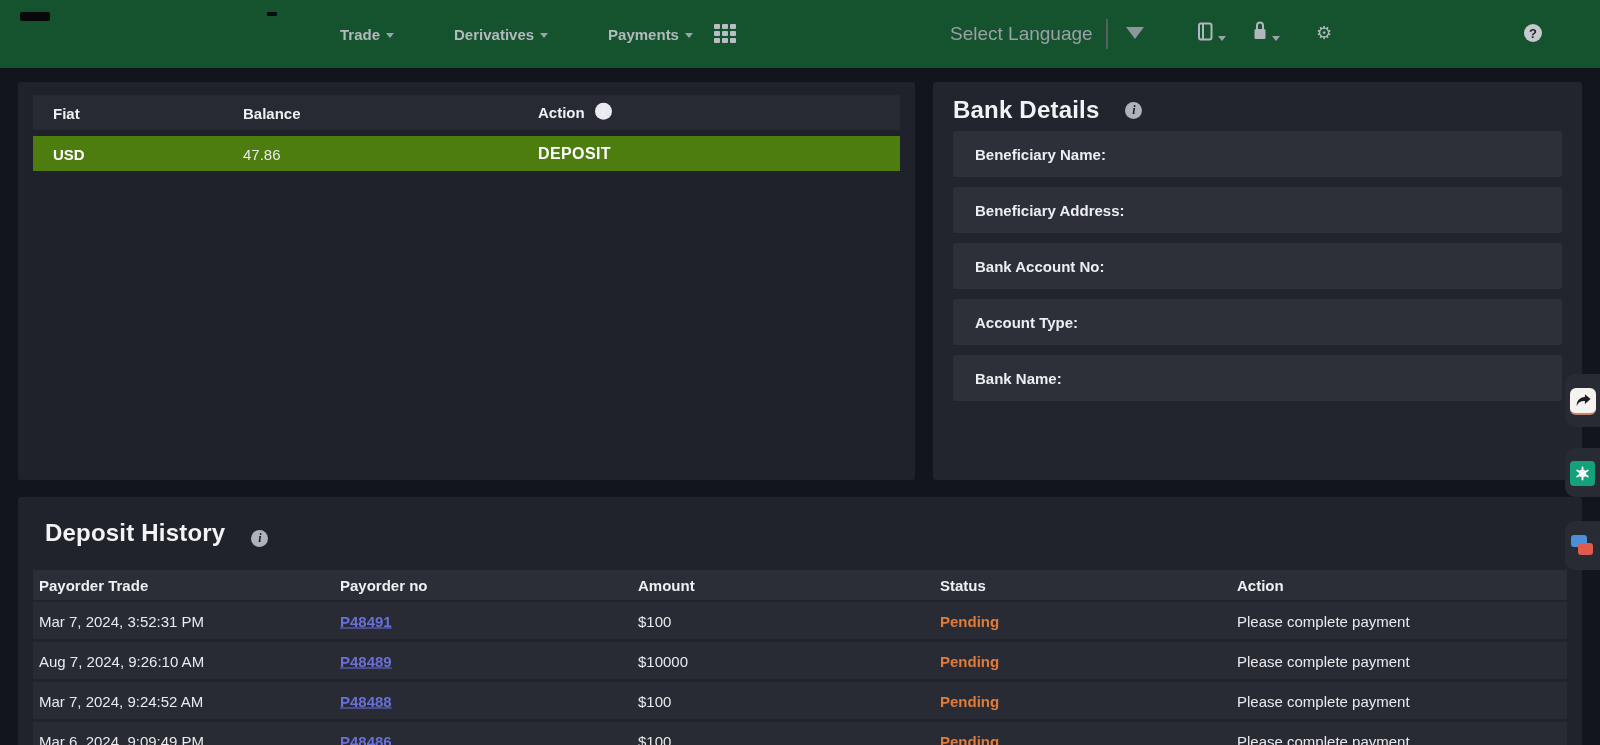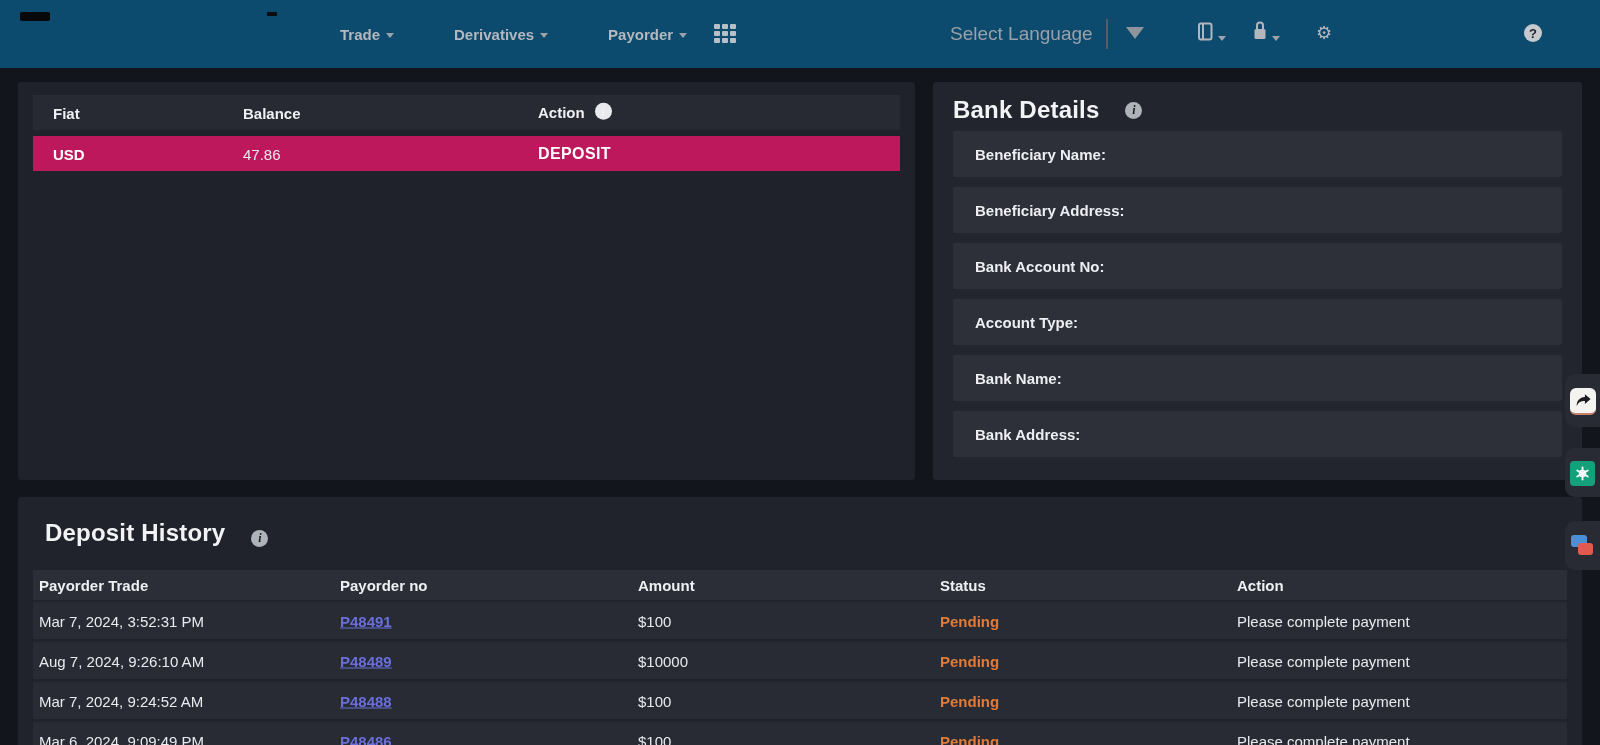--- a/index.html
+++ b/index.html
@@ -4,21 +4,21 @@
 <style>
   * { margin:0; padding:0; box-sizing:border-box; }
   html,body { width:1600px; height:745px; overflow:hidden; }
   body {
     position:relative;
     background:#12151c;
     font-family:"Liberation Sans","DejaVu Sans",sans-serif;
     color:#e9eaec;
   }
   
-  .topnav { position:absolute; top:0; left:0; width:1600px; height:68px; background:#0c4a6e; }
+  .topnav { position:absolute; top:0; left:0; width:1600px; height:68px; background:#14532d; }
   .logo-blob { position:absolute; left:20px; top:12px; width:30px; height:9px; background:#07080a; border-radius:2px; }
   .logo-dot { position:absolute; left:267px; top:12px; width:10px; height:4px; background:#0a0c10; border-radius:1px; }
   .nav-menu { position:absolute; left:340px; top:0; height:68px; display:flex; align-items:center; gap:60px; }
   .nav-item { display:flex; align-items:center; gap:6px; color:#b4b8bf; font-size:15px; font-weight:600; cursor:pointer; }
   .caret-sm { width:0; height:0; border-left:4px solid transparent; border-right:4px solid transparent; border-top:5px solid #9ea3ab; margin-top:2px; }
   .grid-icon { position:absolute; left:714px; top:24px; display:grid; grid-template-columns:repeat(3,6px); grid-auto-rows:5px; gap:2px; cursor:pointer; }
   .grid-icon span { background:#b9bdc4; border-radius:1px; }
   .select-language { position:absolute; left:950px; top:0; height:68px; display:flex; align-items:center; font-size:19px; color:#9aa0a8; cursor:pointer; }
   .lang-divider { position:absolute; left:1106px; top:19px; width:2px; height:30px; background:#575d66; }
   .lang-caret { position:absolute; left:1126px; top:27px; width:0; height:0; border-left:9px solid transparent; border-right:9px solid transparent; border-top:12px solid #8f959d; cursor:pointer; }
@@ -27,21 +27,21 @@
   .gear-glyph { position:absolute; left:1316px; top:22px; font-size:18px; color:#b2b6bd; font-family:"DejaVu Sans",sans-serif; cursor:pointer; }
   .help-circle { position:absolute; left:1524px; top:24px; width:18px; height:18px; border-radius:50%; background:#c6c9ce; color:#22252d; font-size:13px; font-weight:bold; display:flex; align-items:center; justify-content:center; cursor:pointer; }
   
   .panel { position:absolute; background:#20232c; border-radius:3px; }
   .info-circle { display:inline-flex; width:17px; height:17px; border-radius:50%; background:#aeb2b9; color:#1c1e24; font-size:12px; font-weight:bold; font-style:italic; align-items:center; justify-content:center; vertical-align:middle; cursor:pointer; font-family:"Liberation Serif",serif; }
   .panel-title { font-size:24px; font-weight:bold; color:#f2f3f5; letter-spacing:.2px; }
   
   .panel-fiat { left:18px; top:82px; width:897px; height:398px; background:#1f222b; }
   .ft-row { position:absolute; left:15px; width:867px; height:35px; }
   .ft-head { top:13px; background:#272a33; }
-  .ft-data { top:54px; background:#be185d; }
+  .ft-data { top:54px; background:#4d7c0f; }
   .ft-row > * { position:absolute; top:50%; transform:translateY(-50%); }
   .ft-c1 { left:20px; } .ft-c2 { left:210px; } .ft-c3 { left:505px; }
   .ft-head span { font-size:15px; font-weight:700; color:#eef0f2; }
   .ft-cur { font-size:15px; font-weight:700; color:#ffffff; }
   .ft-bal { font-size:15px; color:#e8eaec; }
   .deposit-link { font-size:16px; font-weight:700; color:#ffffff; letter-spacing:.4px; cursor:pointer; }
   .ft-info { margin-left:10px; transform:translateY(-2px); }
   
   .panel-bank { left:933px; top:82px; width:649px; height:398px; background:#22252e; }
   .bank-title { position:absolute; left:20px; top:14px; display:flex; align-items:center; gap:26px; }
@@ -80,21 +80,21 @@
   <div class="nav-menu">
     <div class="nav-item">
       <span>Trade</span>
       <span class="caret-sm"></span>
     </div>
     <div class="nav-item">
       <span>Derivatives</span>
       <span class="caret-sm"></span>
     </div>
     <div class="nav-item">
-      <span>Payorder</span>
+      <span>Payments</span>
       <span class="caret-sm"></span>
     </div>
   </div>
 
   <div class="grid-icon">
     <span></span>
       <span></span>
       <span></span>
       <span></span>
       <span></span>
@@ -158,23 +158,20 @@
       <span>Beneficiary Address:</span>
     </div>
   <div class="bank-row" style="top:161px;">
       <span>Bank Account No:</span>
     </div>
   <div class="bank-row" style="top:273px;">
       <span>Bank Name:</span>
     </div>
   <div class="bank-row" style="top:217px;">
       <span>Account Type:</span>
-    </div>
-  <div class="bank-row" style="top:329px;">
-      <span>Bank Address:</span>
     </div>
 </div>
 
 <div class="panel panel-history">
   <div class="dh-title">
     <span class="panel-title">Deposit History</span>
     <span class="info-circle">i</span>
   </div>
 
   <div class="dh-row dh-head">

